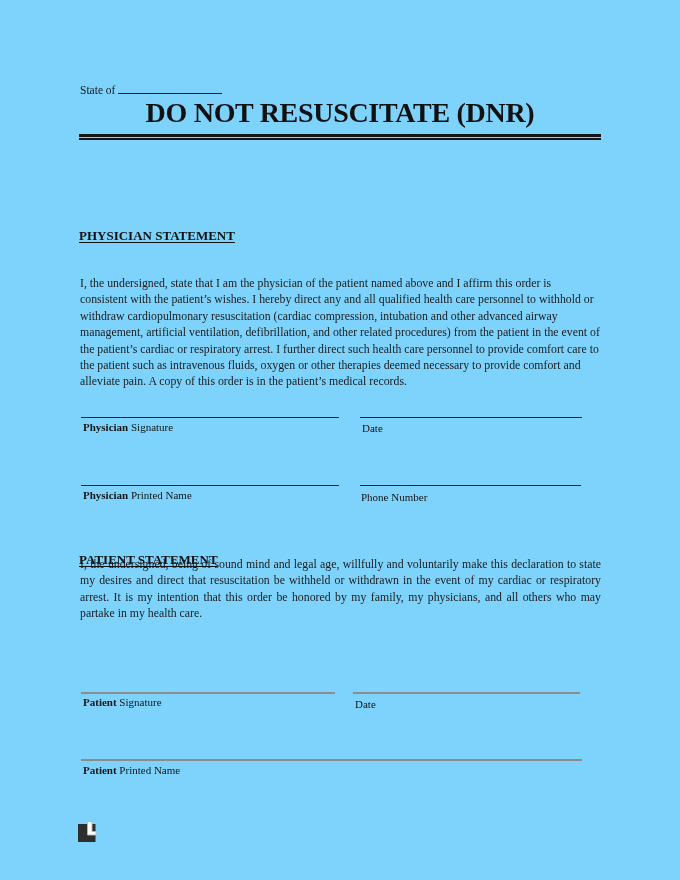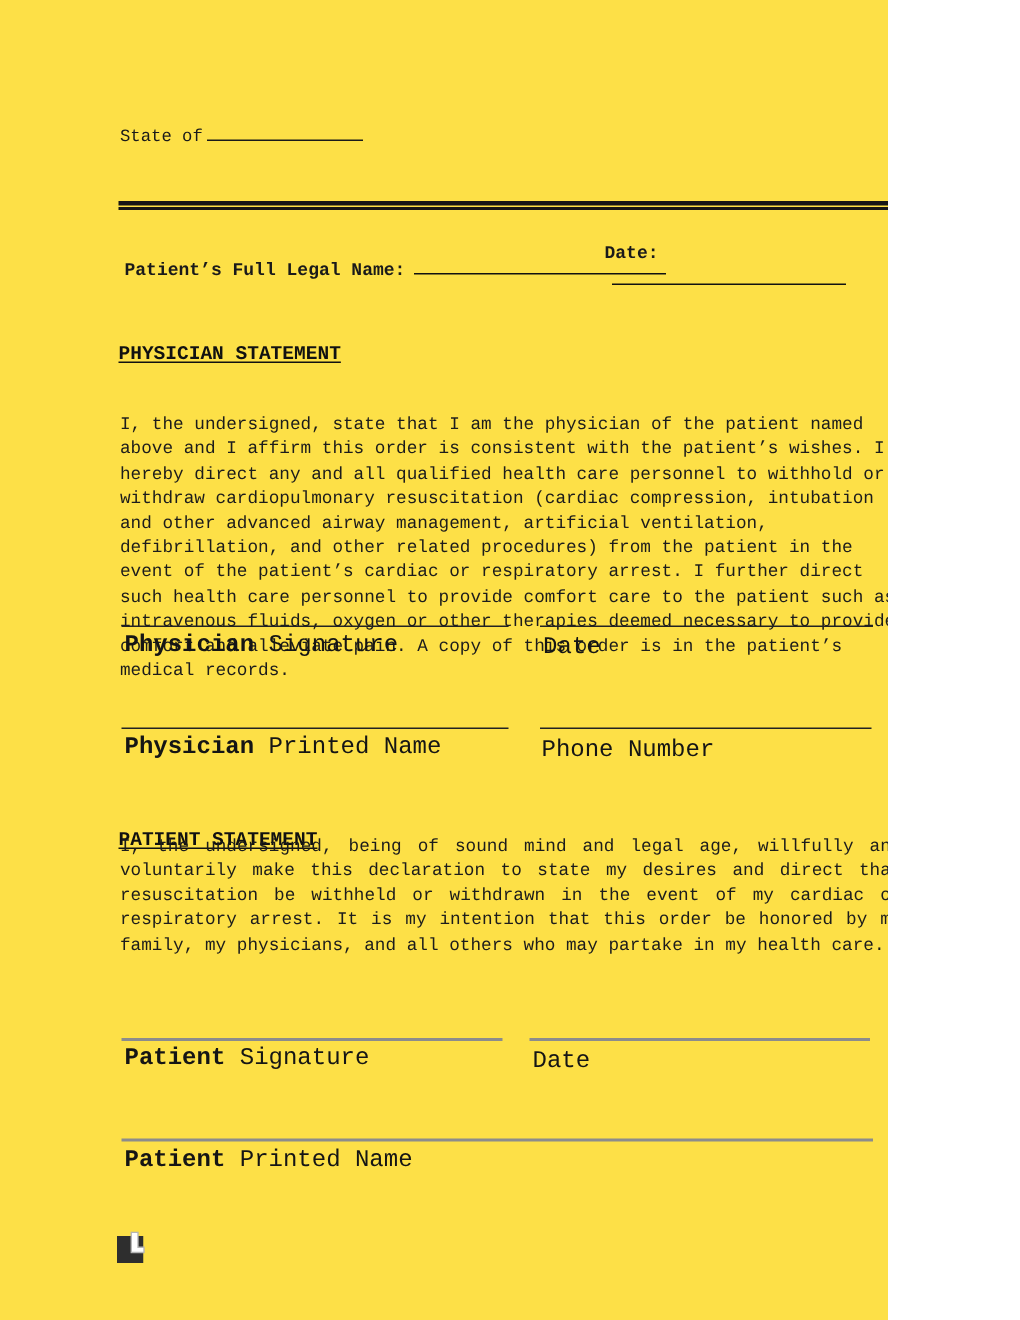--- a/index.html
+++ b/index.html
@@ -1,18 +1,18 @@
 <!DOCTYPE html>
 <html><head>
 <meta charset="utf-8">
 <style>
   html,body { margin:0; padding:0; background:#ffffff; }
   .page {
-    position:relative; width:592px; height:880px; background:#fde047;
-    font-family:Liberation Mono, monospace; color:#1a1a1a; overflow:hidden;
+    position:relative; width:680px; height:880px; background:#7dd3fc;
+    font-family:Liberation Serif, serif; color:#1a1a1a; overflow:hidden;
   }
   .abs { position:absolute; }
 
   
   .state-row { left:80px; top:81px; font-size:11.5px; }
   .state-blank { display:inline-block; width:104px; height:12px; border-bottom:1.3px solid #1a1a1a; margin-left:3px; }
   .doc-title { left:79px; top:99px; width:522px; margin:0; text-align:center;
                font-size:28px; font-weight:bold; line-height:1; letter-spacing:-0.3px; color:#111; }
   .rule-double { left:79px; top:134px; width:522px; height:1px;
                  border-top:3px solid #161616; border-bottom:2px solid #161616; }
@@ -30,21 +30,21 @@
                text-decoration:underline; text-underline-offset:2px; color:#111; }
   .phys-head { top:228px; }
   .pat-head  { top:552px; }
   .body-par { left:80px; width:521px; margin:0; font-size:11.8px; line-height:16.4px; color:#1c1c1c; }
   .phys-body { top:275px; text-align:left; }
   .pat-body  { top:556px; text-align:justify; }
 
   
   .fline { height:0; border-top:1.6px solid #222; }
   .gline { height:0; border-top:2px solid #8c8c8c; }
-  .flabel { font-size:16px; color:#151515; }
+  .flabel { font-size:11px; color:#151515; }
 
   .phys-sig-line   { left:81px;  top:417px; width:258px; }
   .phys-date-line  { left:360px; top:417px; width:222px; }
   .phys-sig-label  { left:83px;  top:421px; }
   .phys-date-label { left:362px; top:422px; }
   .phys-name-line  { left:81px;  top:485px; width:258px; }
   .phys-phone-line { left:360px; top:485px; width:221px; }
   .phys-name-label { left:83px;  top:489px; }
   .phys-phone-label{ left:361px; top:491px; }
 
@@ -59,28 +59,23 @@
 </style>
 </head>
 <body>
 
 <div class="page">
 
   <div class="abs state-row">
     <span>State of</span><span class="state-blank"></span>
   </div>
 
+  <h1 class="abs doc-title">DO NOT RESUSCITATE (DNR)</h1>
   <div class="abs rule-double"></div>
 
-  <div class="abs pname-row">
-    <span class="b">Patient’s Full Legal Name:</span><span class="pname-blank"></span>
-  </div>
-  <div class="abs date-row">
-    <span class="b">Date:</span><span class="date-blank"></span>
-  </div>
 
   <h2 class="abs sect-head phys-head">PHYSICIAN STATEMENT</h2>
   <p class="abs body-par phys-body">I, the undersigned, state that I am the physician of the patient named above and I affirm this order is consistent with the patient’s wishes. I hereby direct any and all qualified health care personnel to withhold or withdraw cardiopulmonary resuscitation (cardiac compression, intubation and other advanced airway management, artificial ventilation, defibrillation, and other related procedures) from the patient in the event of the patient’s cardiac or respiratory arrest. I further direct such health care personnel to provide comfort care to the patient such as intravenous fluids, oxygen or other therapies deemed necessary to provide comfort and alleviate pain. A copy of this order is in the patient’s medical records.</p>
 
   <div class="abs fline phys-sig-line"></div>
   <div class="abs fline phys-date-line"></div>
   <div class="abs flabel phys-sig-label">
     <span class="b">Physician</span><span> Signature</span>
   </div>
   <div class="abs flabel phys-date-label">Date</div>

